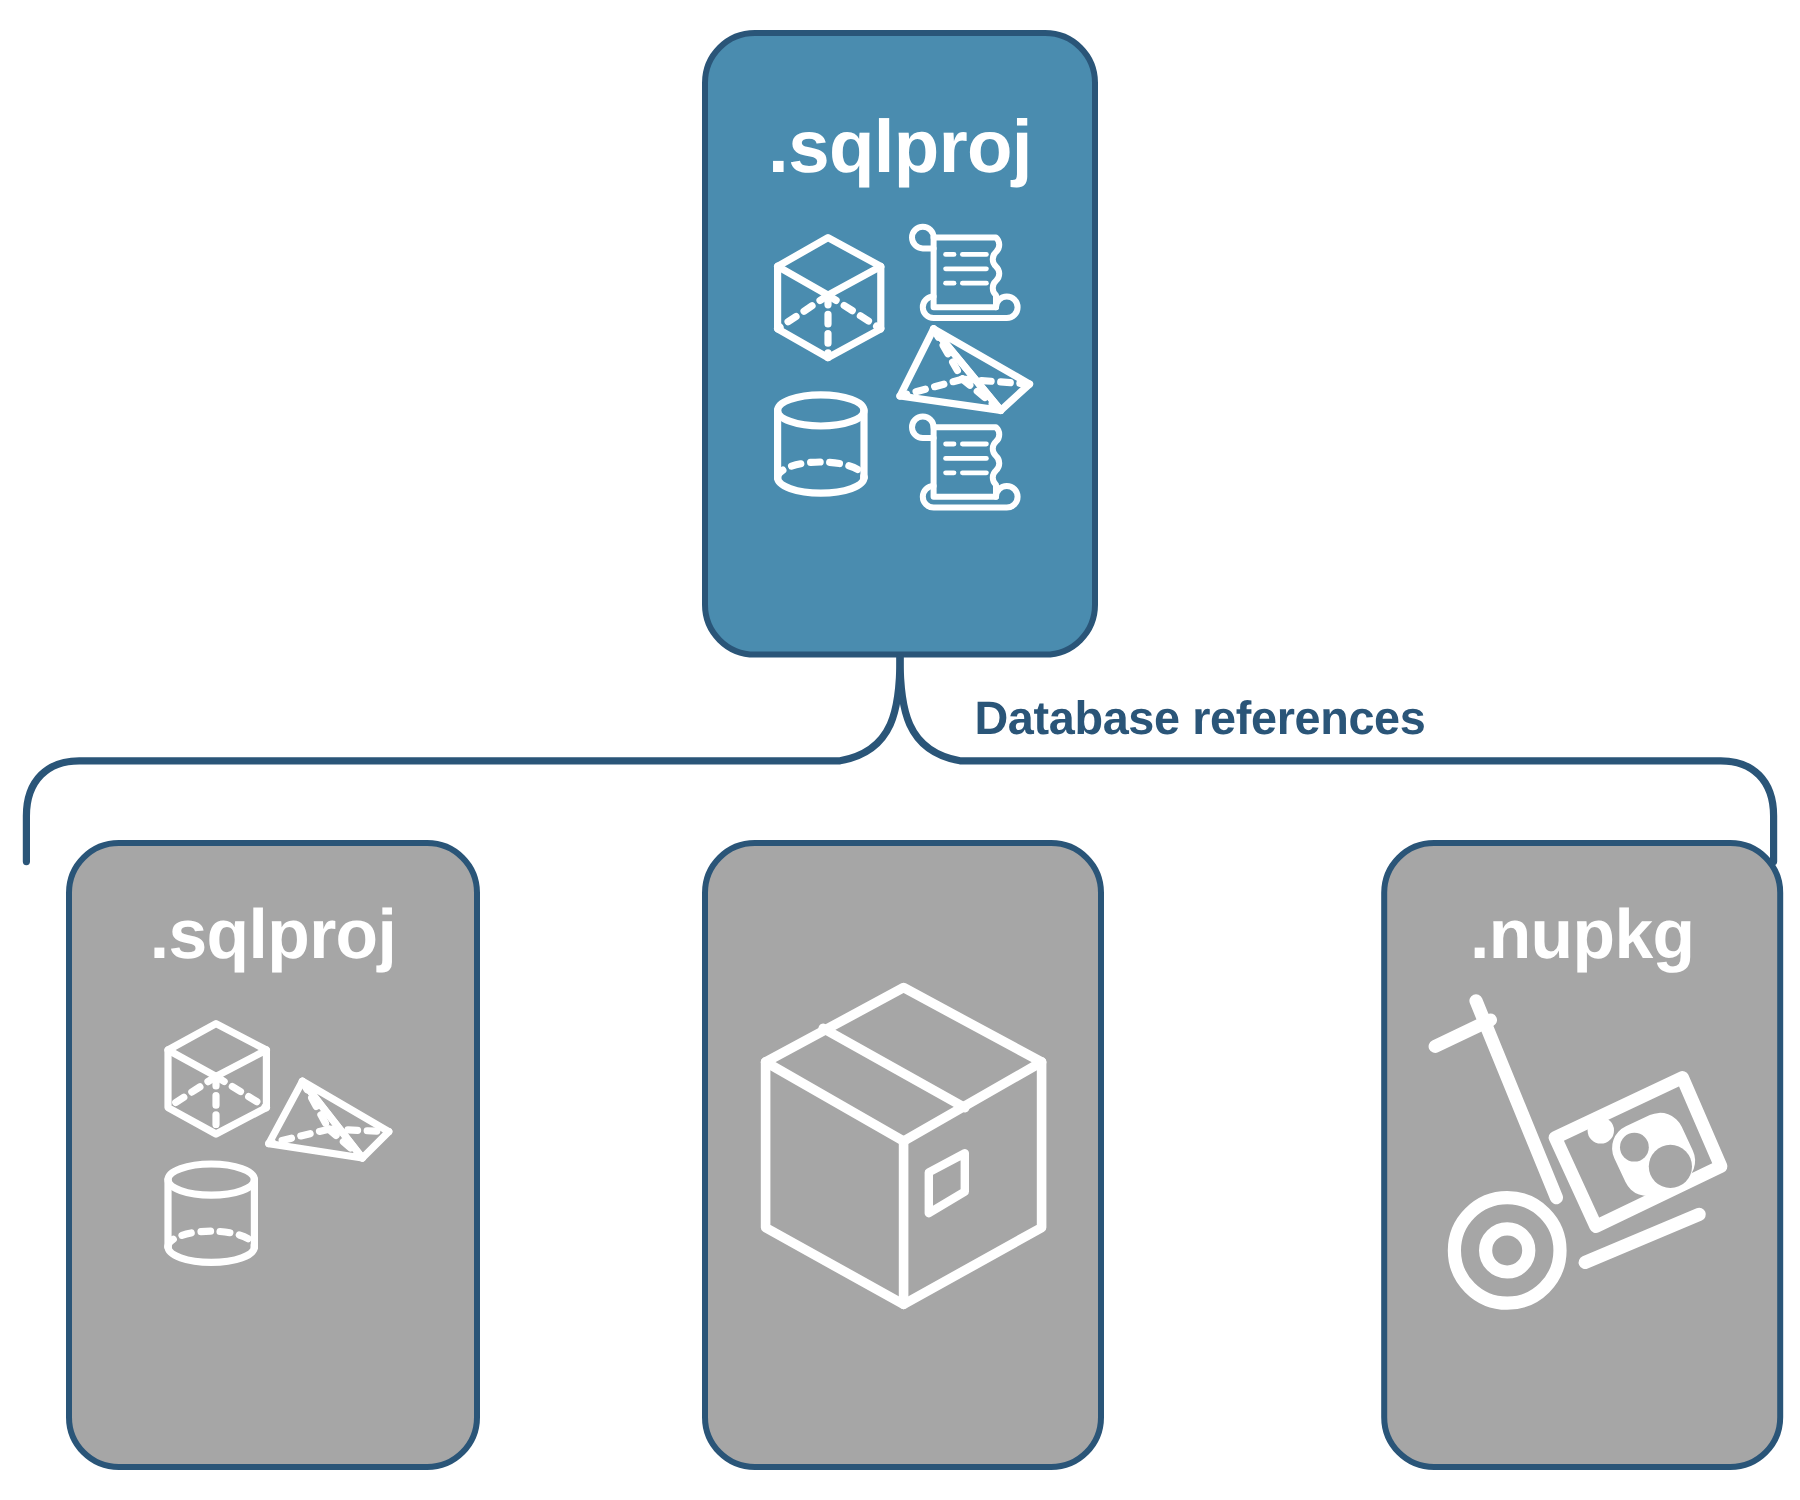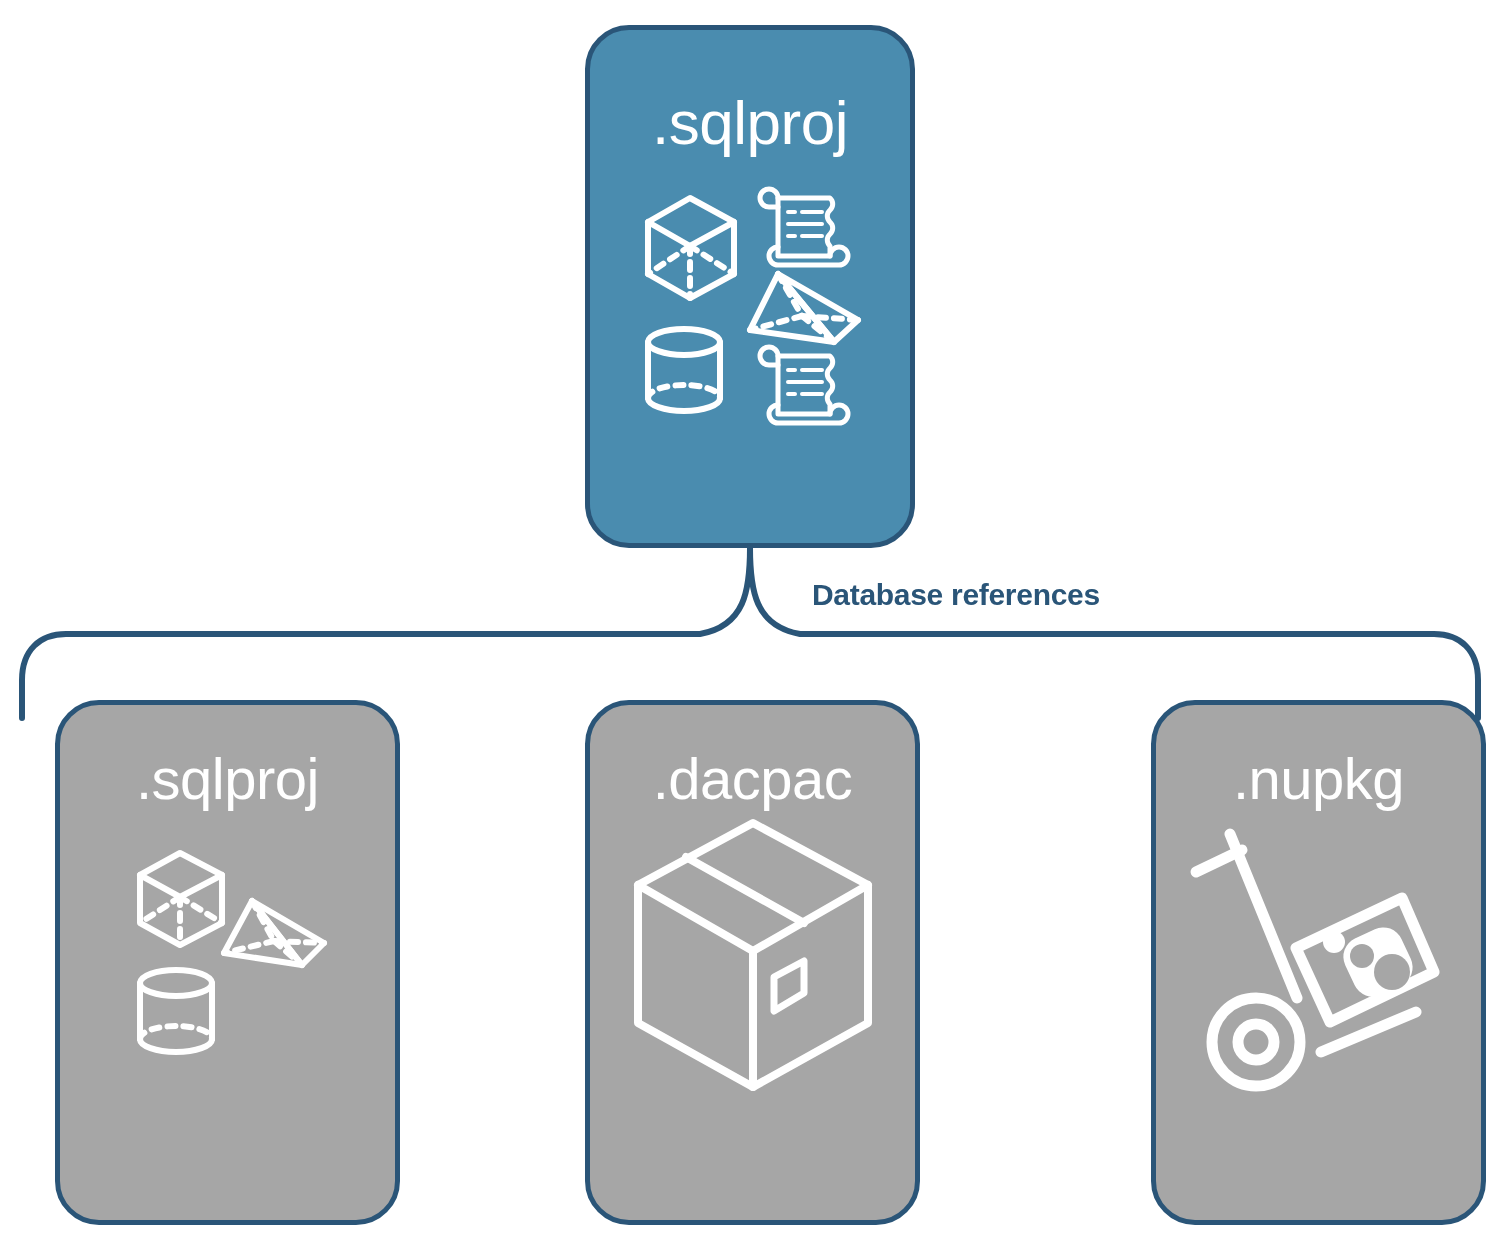--- a/index.html
+++ b/index.html
@@ -26,21 +26,21 @@
     border-radius: 44px;
     border: 5px solid #2A5578;
     overflow: hidden;
   }
   .card-title {
     position: absolute;
     left: 0;
     width: 100%;
     text-align: center;
     color: #ffffff;
-    font-weight: normal;
+    font-weight: bold;
     letter-spacing: -0.5px;
     line-height: 1;
     user-select: none;
   }
   .card-icons {
     position: absolute;
     left: 0;
     width: 100%;
   }
   .card-icons svg { display: block; margin: 0 auto; }
@@ -72,21 +72,21 @@
     position: absolute;
     left: 0; top: 530px;
     width: 1500px;
     height: 200px;
     pointer-events: none;
   }
   #bracket-label {
     position: absolute;
     left: 812px;
     top: 578px;
-    font-size: 30px;
+    font-size: 39px;
     font-weight: bold;
     color: #2A5578;
     letter-spacing: -0.3px;
     white-space: nowrap;
     user-select: none;
   }
 </style>
 </head>
 <body>
 
@@ -179,21 +179,20 @@
           <path d="M22,140 v56" fill="none"></path>
           <path d="M94,140 v56" fill="none"></path>
           <path d="M22,196 a36,13 0 0 0 72,0" fill="none"></path>
           <path d="M22,196 a36,13 0 0 1 72,0" fill="none" stroke-dasharray="8 8"></path>
         </g>
       </svg>
     </div>
   </div>
 
   <div class="card card-gray" id="card-dacpac">
-    <div class="card-title">.dacpac</div>
     <div class="card-icons">
       <svg width="270" height="300" viewBox="0 0 270 300" fill="none" stroke="#FFFFFF" stroke-width="8" stroke-linecap="round" stroke-linejoin="round">
 
         <polygon points="135,18 250,80 250,218 135,282 20,218 20,80" fill="none"></polygon>
 
         <line x1="135" y1="146" x2="135" y2="282"></line>
 
         <line x1="20" y1="80" x2="135" y2="146"></line>
         <line x1="250" y1="80" x2="135" y2="146"></line>
 

